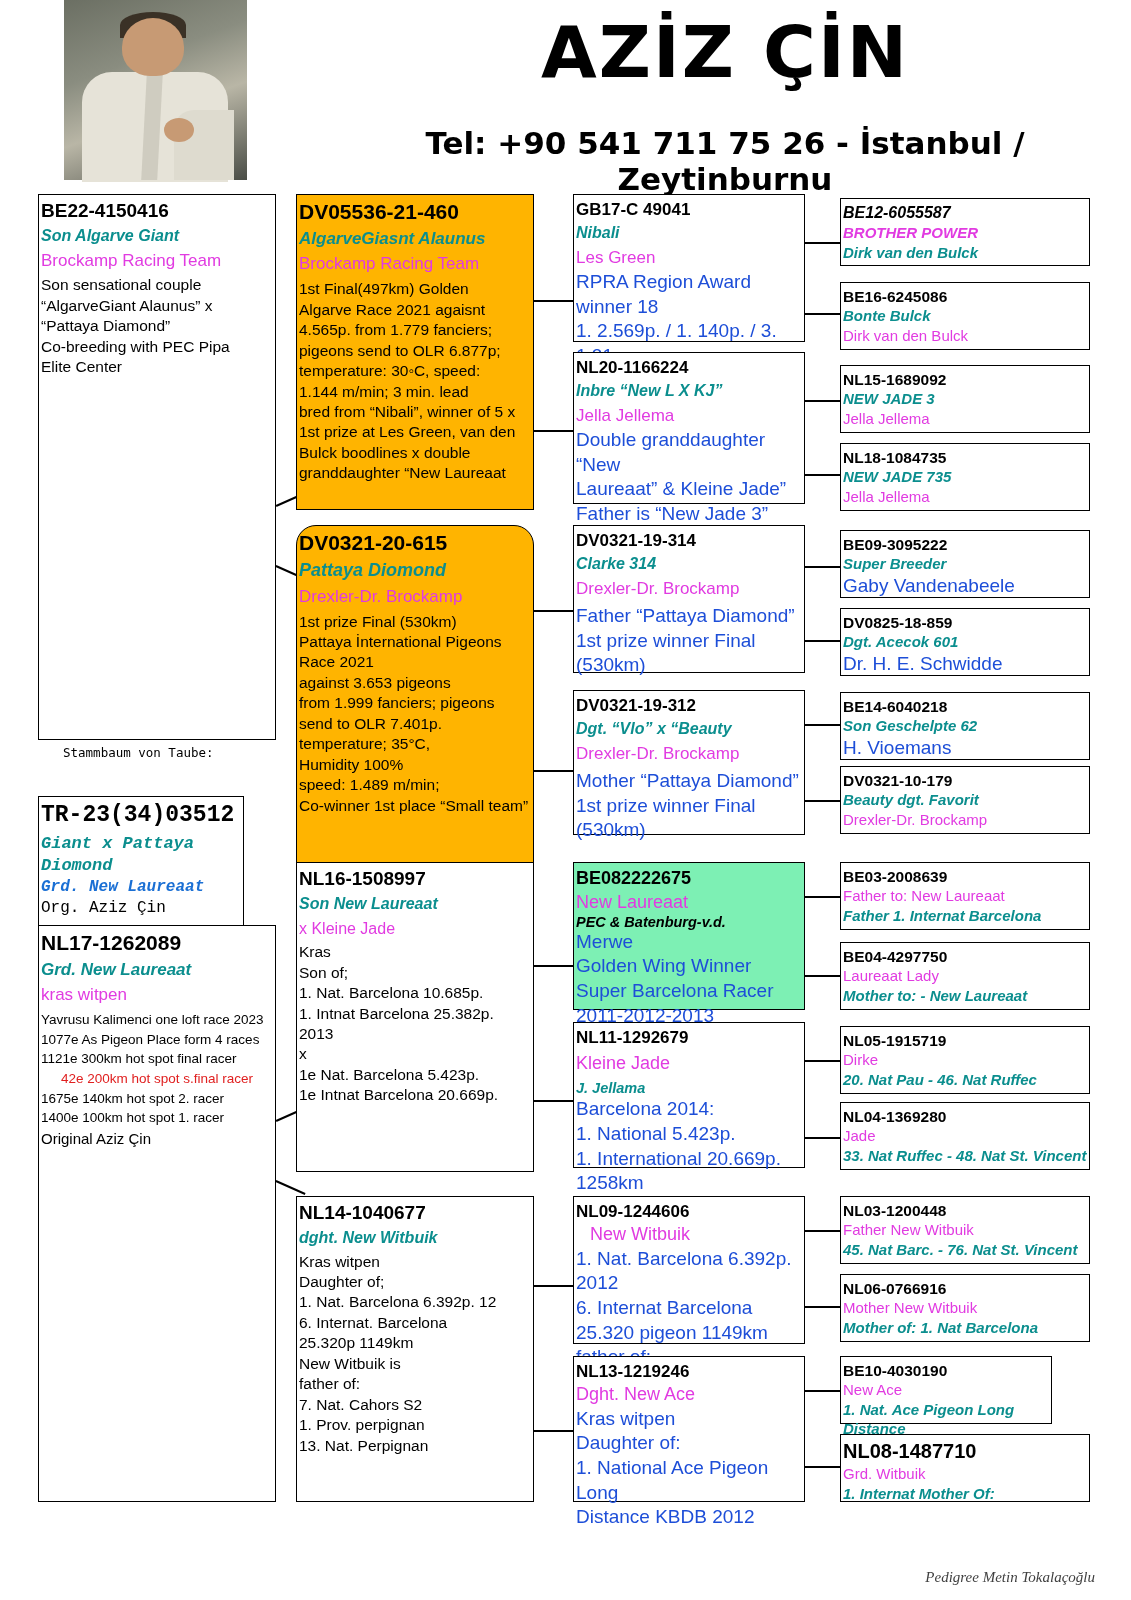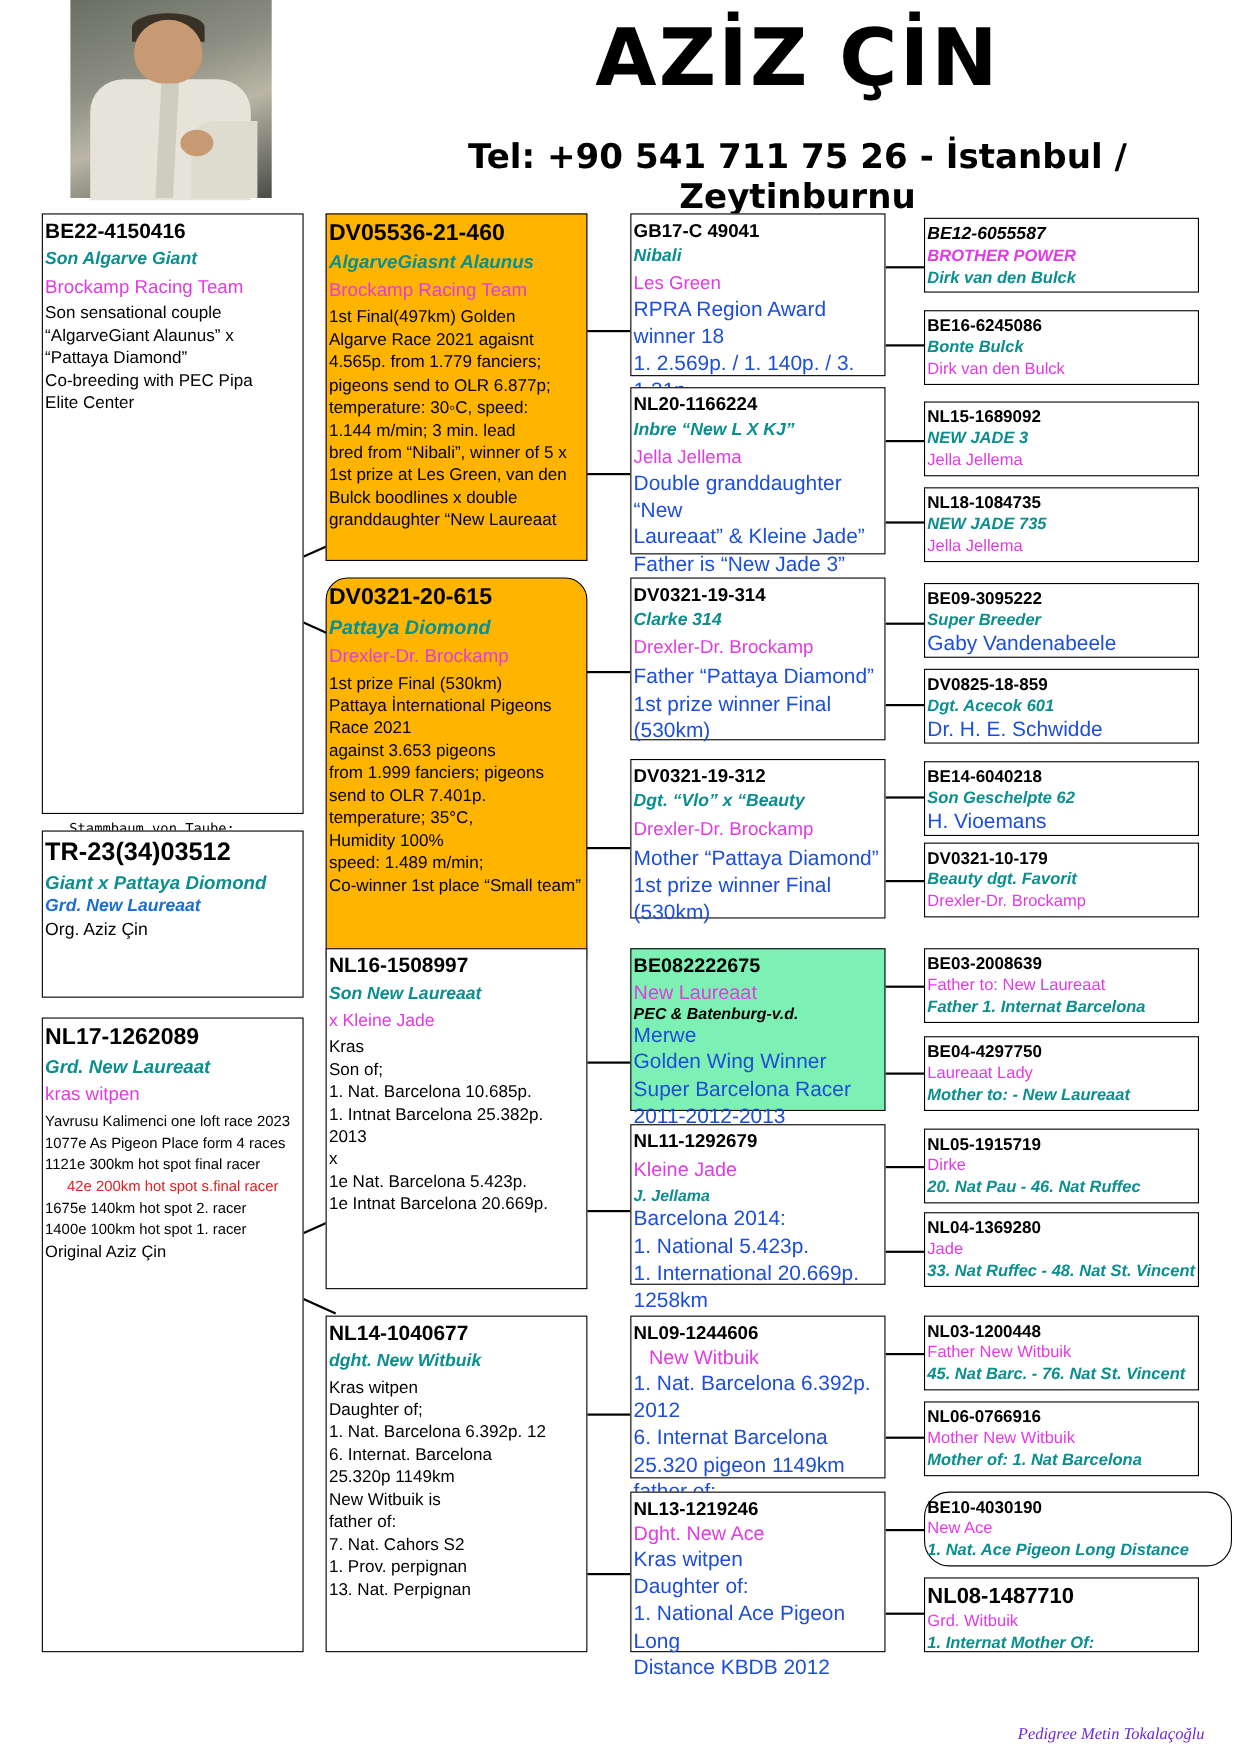--- a/index.html
+++ b/index.html
@@ -67,21 +67,21 @@
   .green { background:#7df0b4; }
   .red-line { color:#e02020; }
   .stamm {
     position:absolute; font-family:"DejaVu Sans Mono", monospace;
     font-size:12.5px; color:#000; background:#fff; padding:0 5px;
   }
   .rowline { position:absolute; background:#000; height:1.5px; }
   .diag { position:absolute; background:#000; height:1.5px; transform-origin:left center; }
   .footer {
     position:absolute; right:36px; bottom:14px;
-    font-family:"Liberation Serif", serif; font-style:italic; font-size:15px; color:#6d28d9;
+    font-family:"Liberation Serif", serif; font-style:italic; font-size:15px; color:#404040;
   }
   .perf { font-size:13.5px; line-height:1.45; }
   .spacer { height:3px; }
 </style>
 </head>
 <body>
 
 <div class="photo">
   <div class="body"></div>
   <div class="shirtline"></div>
@@ -133,21 +133,21 @@
   <div class="magenta-b">Brockamp Racing Team</div>
   <div class="spacer"></div>
   <div class="body-txt">Son sensational couple
 “AlgarveGiant Alaunus” x
 “Pattaya Diamond”
 Co-breeding with PEC Pipa
 Elite Center</div>
 </div>
 
 <div class="stamm" style="left:58px; top:745px;">Stammbaum von Taube:</div>
-<div class="box" style="left:38px; top:755px; width:238px; height:152px;">
+<div class="box" style="left:38px; top:796px; width:206px; height:152px;font-family:Liberation Mono, monospace;">
   <div class="hdr" style="font-size:23px;">TR-23(34)03512</div>
   <div class="spacer"></div>
   <div class="ital-teal" style="font-size:17px;">Giant x Pattaya Diomond</div>
   <div class="ital-blue">Grd. New Laureaat</div>
   <div class="body-txt" style="font-size:16px;">Org. Aziz Çin</div>
 </div>
 
 <div class="box" style="left:38px; top:925px; width:238px; height:577px;">
   <div class="hdr" style="font-size:21px;">NL17-1262089</div>
   <div class="spacer"></div>
@@ -388,21 +388,21 @@
 <div class="box" style="left:840px; top:1196px; width:250px; height:68px;">
   <div class="hdr-sm" style="font-size:15.5px;">NL03-1200448</div>
   <div class="magenta-i" style="font-style:normal; font-weight:normal;">Father New Witbuik</div>
   <div class="teal-i">45. Nat Barc. - 76. Nat St. Vincent</div>
 </div>
 <div class="box" style="left:840px; top:1274px; width:250px; height:68px;">
   <div class="hdr-sm" style="font-size:15.5px;">NL06-0766916</div>
   <div class="magenta-i" style="font-style:normal; font-weight:normal;">Mother New Witbuik</div>
   <div class="teal-i">Mother of: 1. Nat Barcelona</div>
 </div>
-<div class="box" style="left:840px; top:1356px; width:280px; height:68px;border-radius:23px;">
+<div class="box" style="left:840px; top:1356px; width:212px; height:68px;">
   <div class="hdr-sm" style="font-size:15.5px;">BE10-4030190</div>
   <div class="magenta-i" style="font-style:normal; font-weight:normal;">New Ace</div>
   <div class="teal-i">1. Nat. Ace  Pigeon Long Distance</div>
 </div>
 <div class="box" style="left:840px; top:1434px; width:250px; height:68px;">
   <div class="hdr-sm" style="font-size:20px;">NL08-1487710</div>
   <div class="magenta-i" style="font-style:normal; font-weight:normal;">Grd. Witbuik</div>
   <div class="teal-i">1. Internat Mother Of:</div>
 </div>
 

